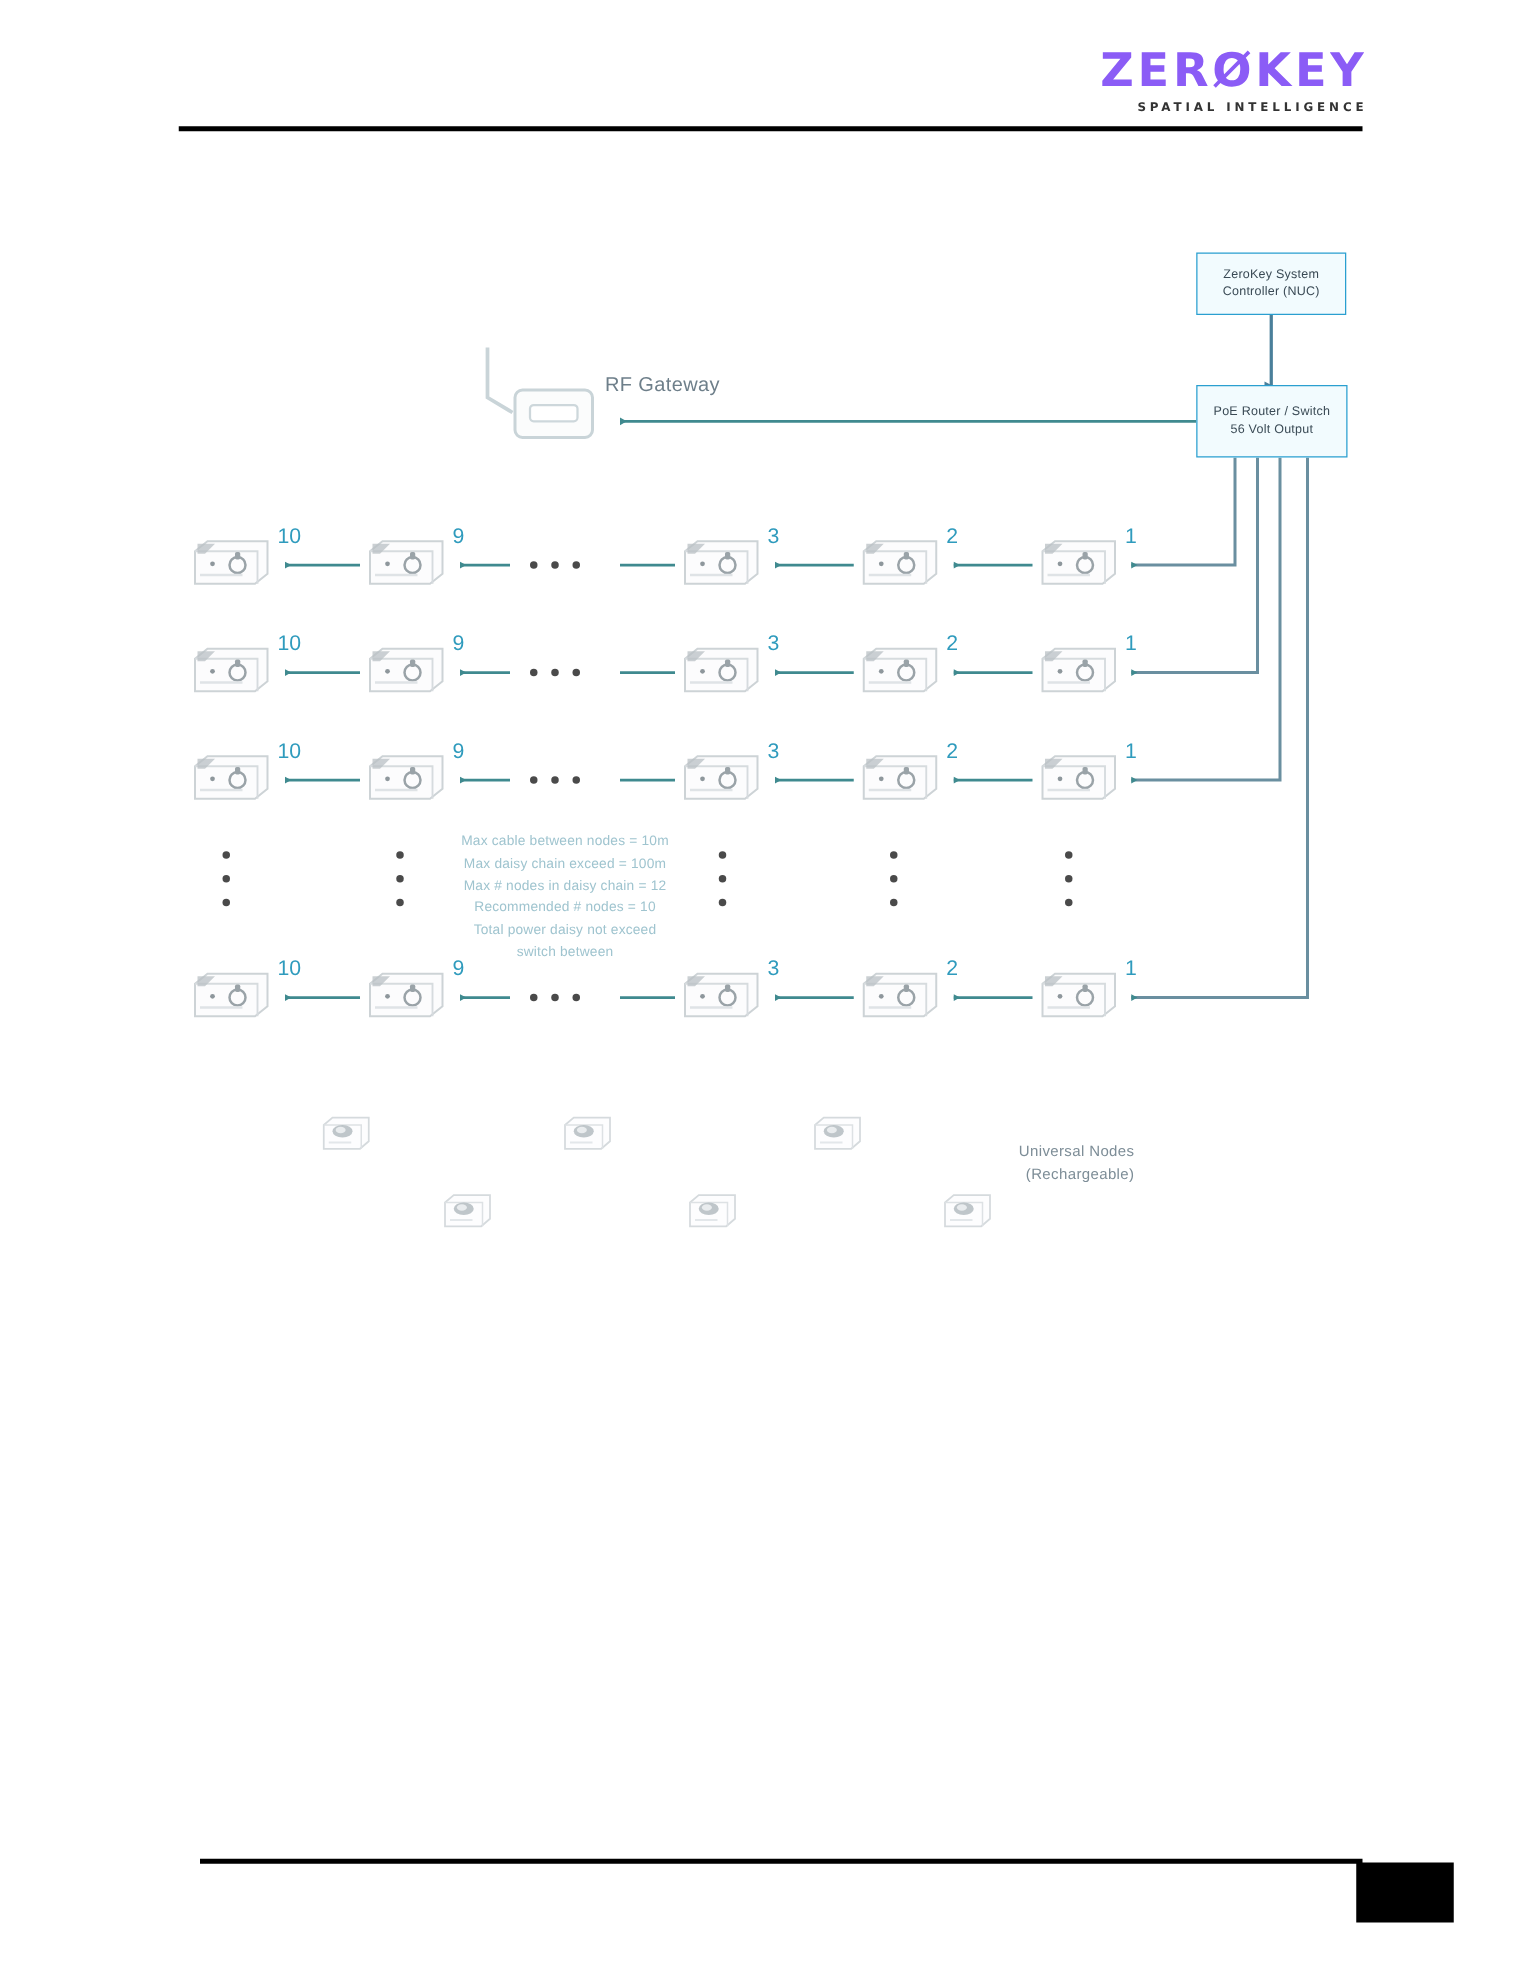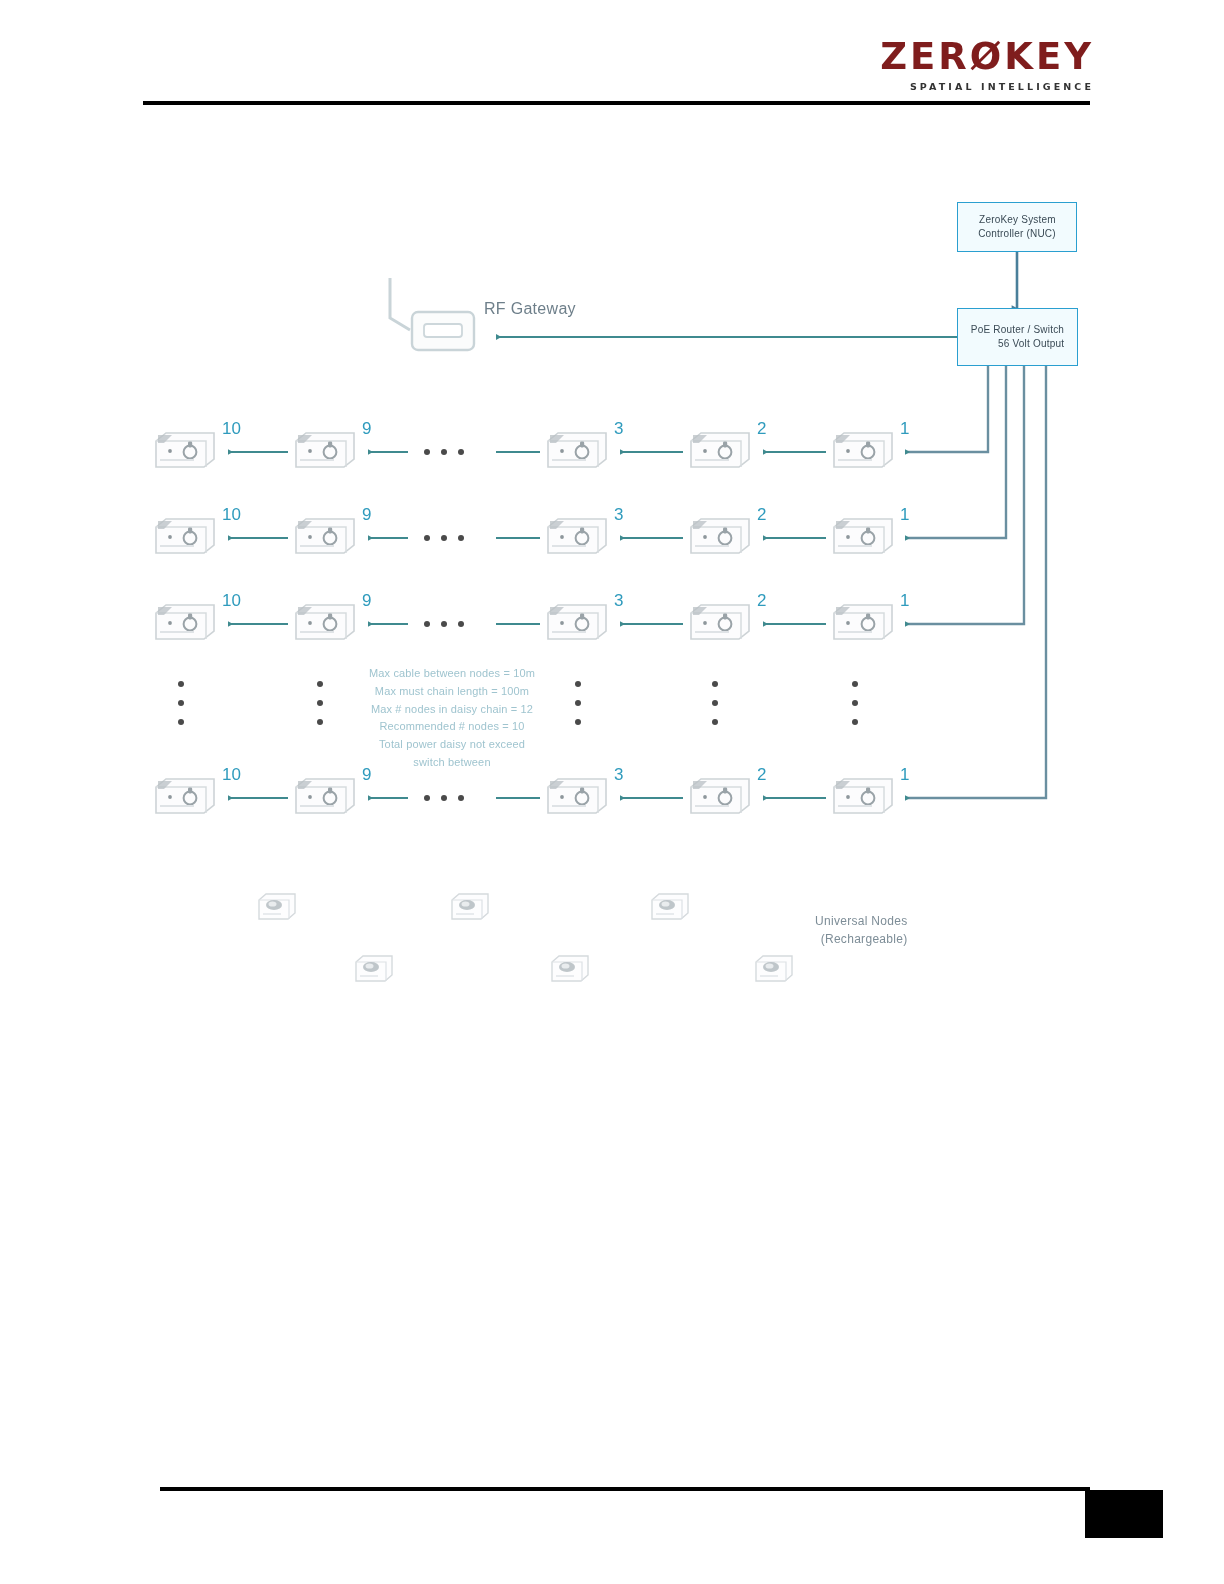--- a/index.html
+++ b/index.html
@@ -25,21 +25,21 @@
     position: absolute;
     right: 130px;
     top: 38px;
     text-align: right;
   }
   #brand-wordmark {
     font-family: "DejaVu Sans", sans-serif;
     font-size: 37px;
     font-weight: bold;
     letter-spacing: 3px;
-    color: #7f1d1d;
+    color: #8b5cf6;
     line-height: 1;
   }
   #brand-tagline {
     font-family: "DejaVu Sans", sans-serif;
     font-size: 9.5px;
     font-weight: bold;
     letter-spacing: 3.1px;
     color: #333333;
     margin-top: 7px;
     line-height: 1;
@@ -85,21 +85,21 @@
 
   
   .dev-box {
     position: absolute;
     border: 1.6px solid #2a9fd0;
     background: #f2fbfe;
     box-sizing: border-box;
     display: flex;
     align-items: center;
     justify-content: center;
-    text-align: right;
+    text-align: center;
     color: #3a4a55;
     font-size: 10px;
     line-height: 1.45;
     letter-spacing: .2px;
   }
   #box-controller {
     left: 957px; top: 202px;
     width: 120px; height: 50px;
   }
   #box-switch {
@@ -268,21 +268,21 @@
 
   <div class="diagram-label" id="label-rf-gateway">RF Gateway</div>
 
   <div class="diagram-label" id="label-universal-nodes">
     <div>Universal Nodes</div>
     <div>(Rechargeable)</div>
   </div>
 
   <div id="spec-note">
     <div>Max cable between nodes = 10m</div>
-    <div>Max must chain length = 100m</div>
+    <div>Max daisy chain exceed = 100m</div>
     <div>Max # nodes in daisy chain = 12</div>
     <div>Recommended # nodes = 10</div>
     <div>Total power daisy not exceed</div>
     <div>switch between</div>
   </div>
 
   <div id="nodes-layer">
       <div class="node-device" style="left: 148px; top: 429px;"><svg width="72" height="46" viewBox="0 0 72 46">
           <path d="M8,12 L18,4 L66,4 L66,30 L56,38 L8,38 Z" fill="#fcfcfd" stroke="#cdd3d6" stroke-width="1.6"></path>
           <path d="M8,12 L58,12 L58,38" fill="none" stroke="#d6dbde" stroke-width="1.5"></path>

